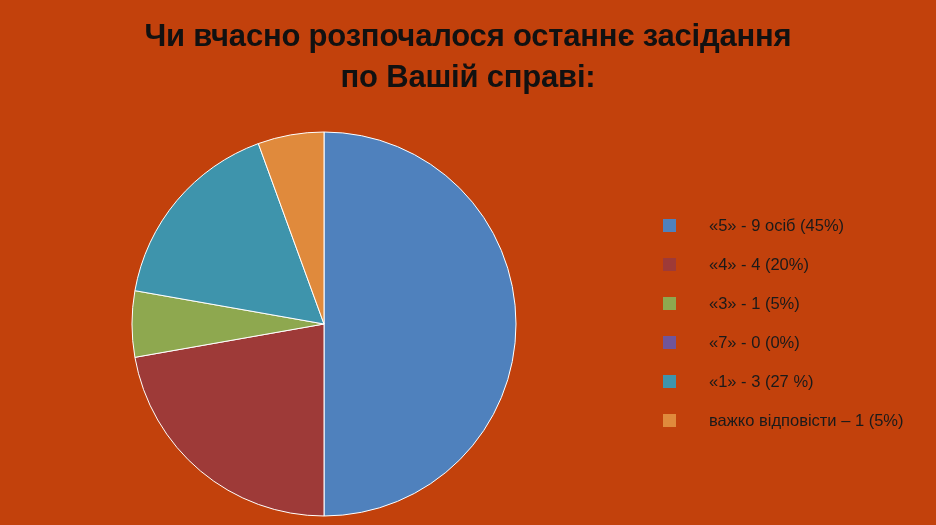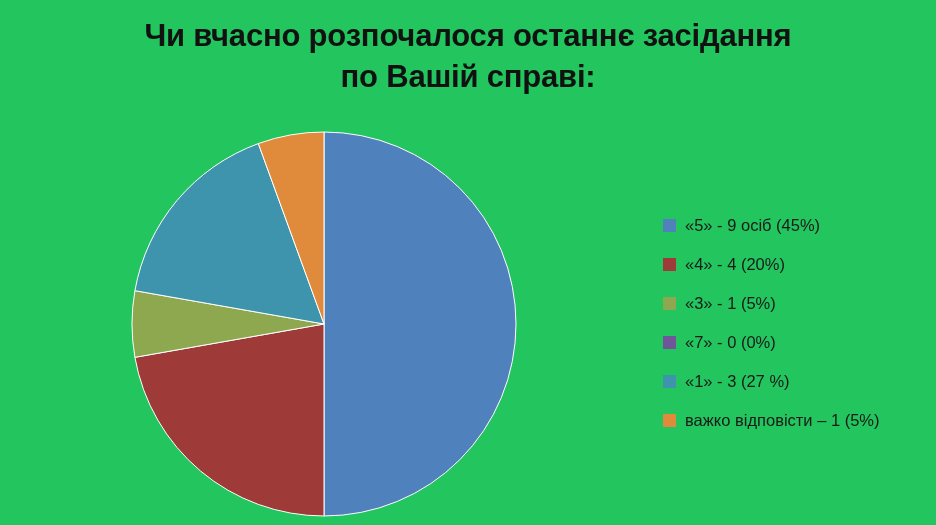--- a/index.html
+++ b/index.html
@@ -15,21 +15,21 @@
     font-family: "Liberation Sans", "DejaVu Sans", sans-serif;
     color: #000000;
   }
 
   #chart-root {
     position: absolute;
     left: 0;
     top: 0;
     width: 936px;
     height: 525px;
-    background: #22c55e;
+    background: #c2410c;
   }
 
   
   #chart-title {
     position: absolute;
     left: 40px;
     top: 16px;
     width: 856px;
     text-align: center;
     font-size: 31px;
@@ -70,20 +70,21 @@
     width: 13px;
     height: 13px;
     flex: 0 0 13px;
     margin-right: 9px;
   }
   .legend-label {
     font-size: 16.5px;
     line-height: 1;
     color: #1a1a1a;
     white-space: nowrap;
+    margin-left: 24px;
   }
 </style>
 </head>
 <body>
 
 <div id="chart-root">
 
   <div id="chart-title">Чи вчасно розпочалося останнє засідання
 по Вашій справі:</div>
 

